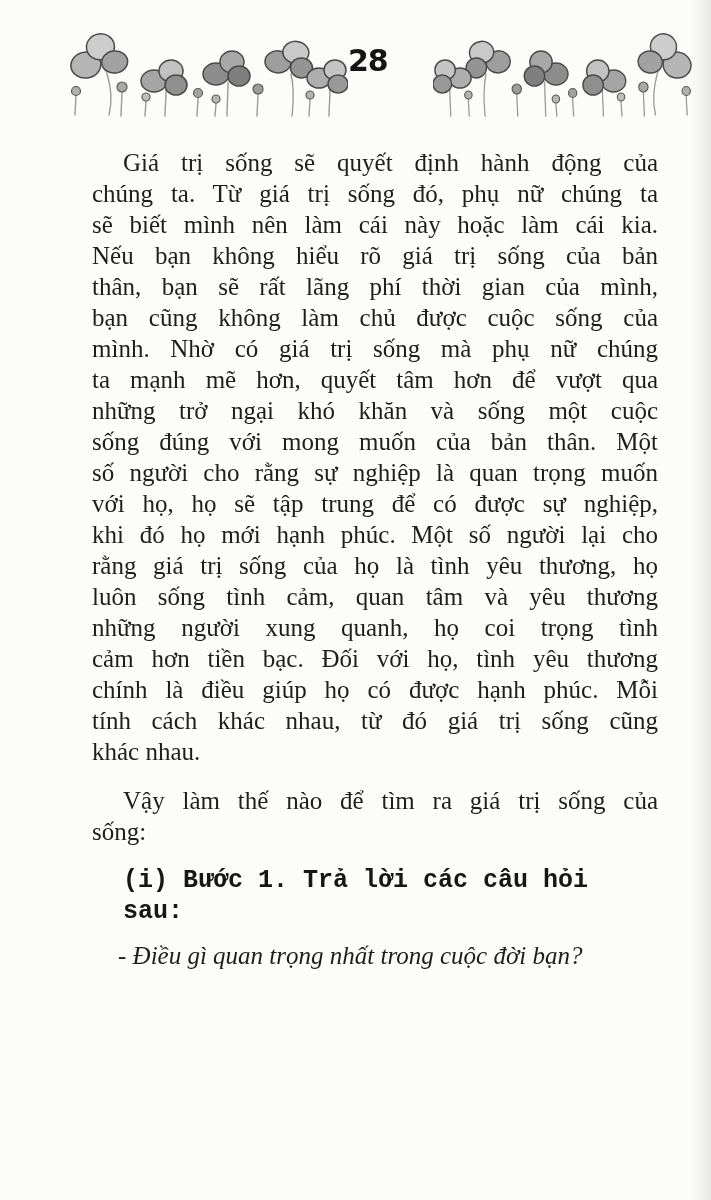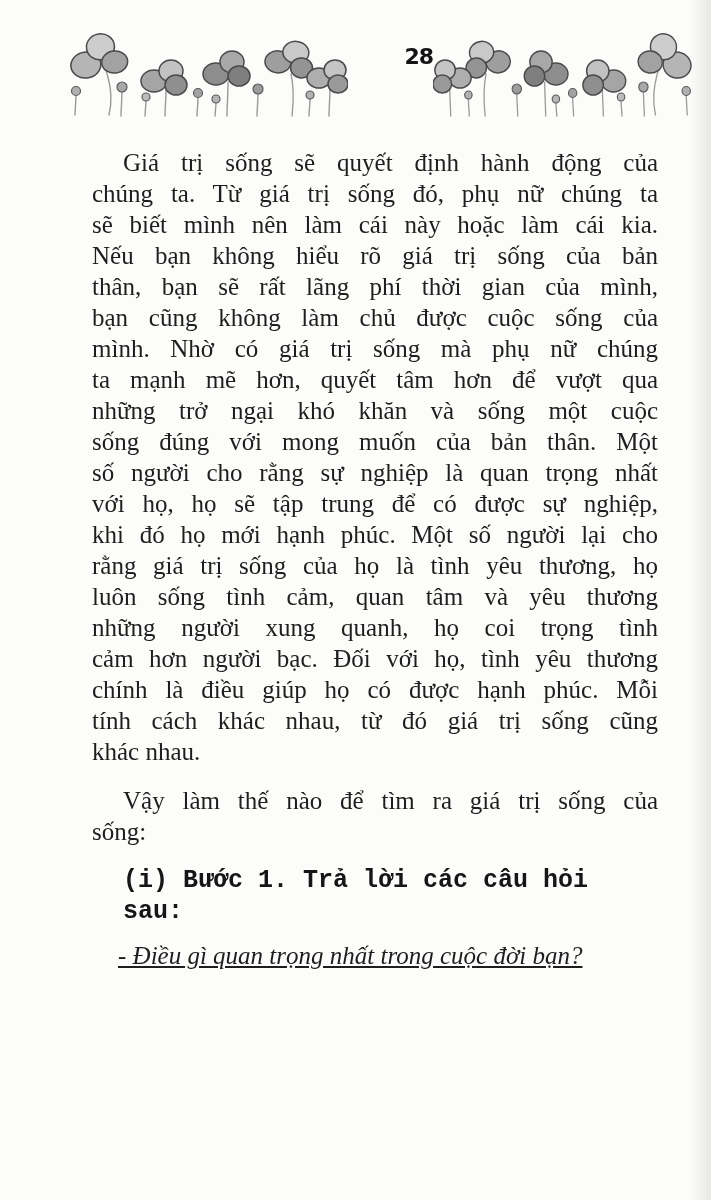--- a/index.html
+++ b/index.html
@@ -16,23 +16,23 @@
     background:linear-gradient(to right, rgba(120,120,115,0) 0%, rgba(120,120,115,0.10) 70%, rgba(120,120,115,0.16) 100%);
     pointer-events:none;
   }
   .header{
     display:flex;align-items:flex-start;
     padding:30px 8px 0 58px;height:88px;
   }
   .ornament{flex:0 0 auto;}
   .mirrored{transform:scaleX(-1);}
   .page-num{
-    flex:1 1 auto;text-align:right;margin-top:16px;
+    flex:1 1 auto;text-align:left;margin-top:16px;
     font-family:"DejaVu Sans","Liberation Sans",sans-serif;
-    font-weight:700;font-size:22px;line-height:1;color:#141414;
+    font-weight:700;font-size:30px;line-height:1;color:#141414;
     letter-spacing:-1px;
   }
   .body-text{
     margin:29px 0 0 92px;
     width:566px;
     font-size:25px;
     line-height:31px;
   }
   .para .line{
     text-align:justify;
@@ -45,21 +45,21 @@
   .step-heading{
     margin:18px 0 0 0;
     padding-left:31px;
     font-size:25px;line-height:31px;
     font-weight:700;color:#161616;font-family:Liberation Mono, monospace;
   }
   .question{
     margin-top:13px;
     padding-left:26px;
     font-style:italic;
-    font-size:25px;line-height:31px;text-decoration:underline;
+    font-size:25px;line-height:31px;
   }
 </style>
 </head>
 <body>
 
 <div class="page">
   <div class="edge-shade"></div>
 
   <div class="header">
     <svg class="ornament" width="290" height="88" viewBox="0 0 290 88" preserveAspectRatio="none">
@@ -176,27 +176,27 @@
         <div class="line">Giá trị sống sẽ quyết định hành động của</div>
         <div class="line">chúng ta. Từ giá trị sống đó, phụ nữ chúng ta</div>
         <div class="line">sẽ biết mình nên làm cái này hoặc làm cái kia.</div>
         <div class="line">Nếu bạn không hiểu rõ giá trị sống của bản</div>
         <div class="line">thân, bạn sẽ rất lãng phí thời gian của mình,</div>
         <div class="line">bạn cũng không làm chủ được cuộc sống của</div>
         <div class="line">mình. Nhờ có giá trị sống mà phụ nữ chúng</div>
         <div class="line">ta mạnh mẽ hơn, quyết tâm hơn để vượt qua</div>
         <div class="line">những trở ngại khó khăn và sống một cuộc</div>
         <div class="line">sống đúng với mong muốn của bản thân. Một</div>
-        <div class="line">số người cho rằng sự nghiệp là quan trọng nhất</div>
+        <div class="line">số người cho rằng sự nghiệp là quan trọng muốn</div>
         <div class="line">với họ, họ sẽ tập trung để có được sự nghiệp,</div>
         <div class="line">khi đó họ mới hạnh phúc. Một số người lại cho</div>
         <div class="line">rằng giá trị sống của họ là tình yêu thương, họ</div>
         <div class="line">luôn sống tình cảm, quan tâm và yêu thương</div>
         <div class="line">những người xung quanh, họ coi trọng tình</div>
-        <div class="line">cảm hơn người bạc. Đối với họ, tình yêu thương</div>
+        <div class="line">cảm hơn tiền bạc. Đối với họ, tình yêu thương</div>
         <div class="line">chính là điều giúp họ có được hạnh phúc. Mỗi</div>
         <div class="line">tính cách khác nhau, từ đó giá trị sống cũng</div>
         <div class="line last">khác nhau.</div>
       </div>
     <div class="para indent-first para-2">
         <div class="line">Vậy làm thế nào để tìm ra giá trị sống của</div>
         <div class="line last">sống:</div>
       </div>
     <h3 class="step-heading">(i) Bước 1. Trả lời các câu hỏi sau:</h3>
     <div class="question">- Điều gì quan trọng nhất trong cuộc đời bạn?</div>

